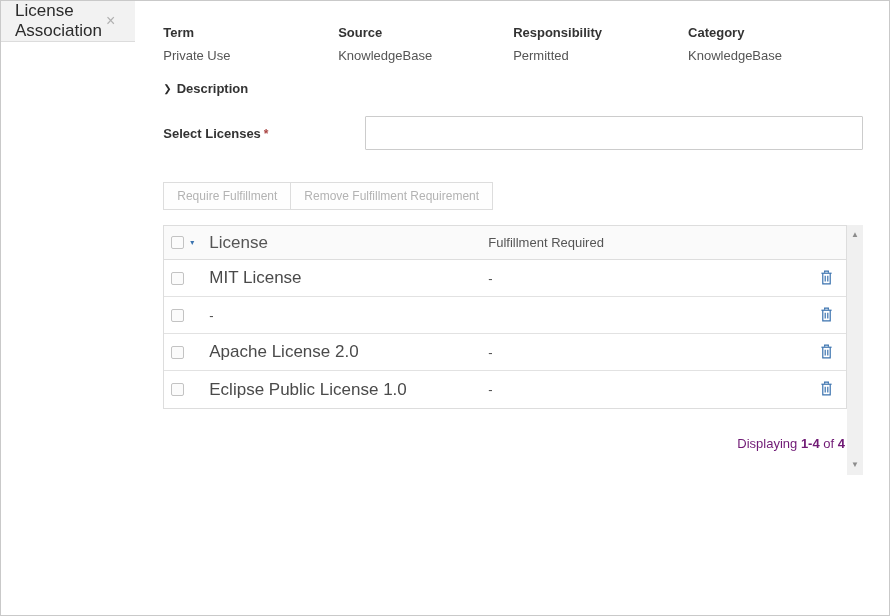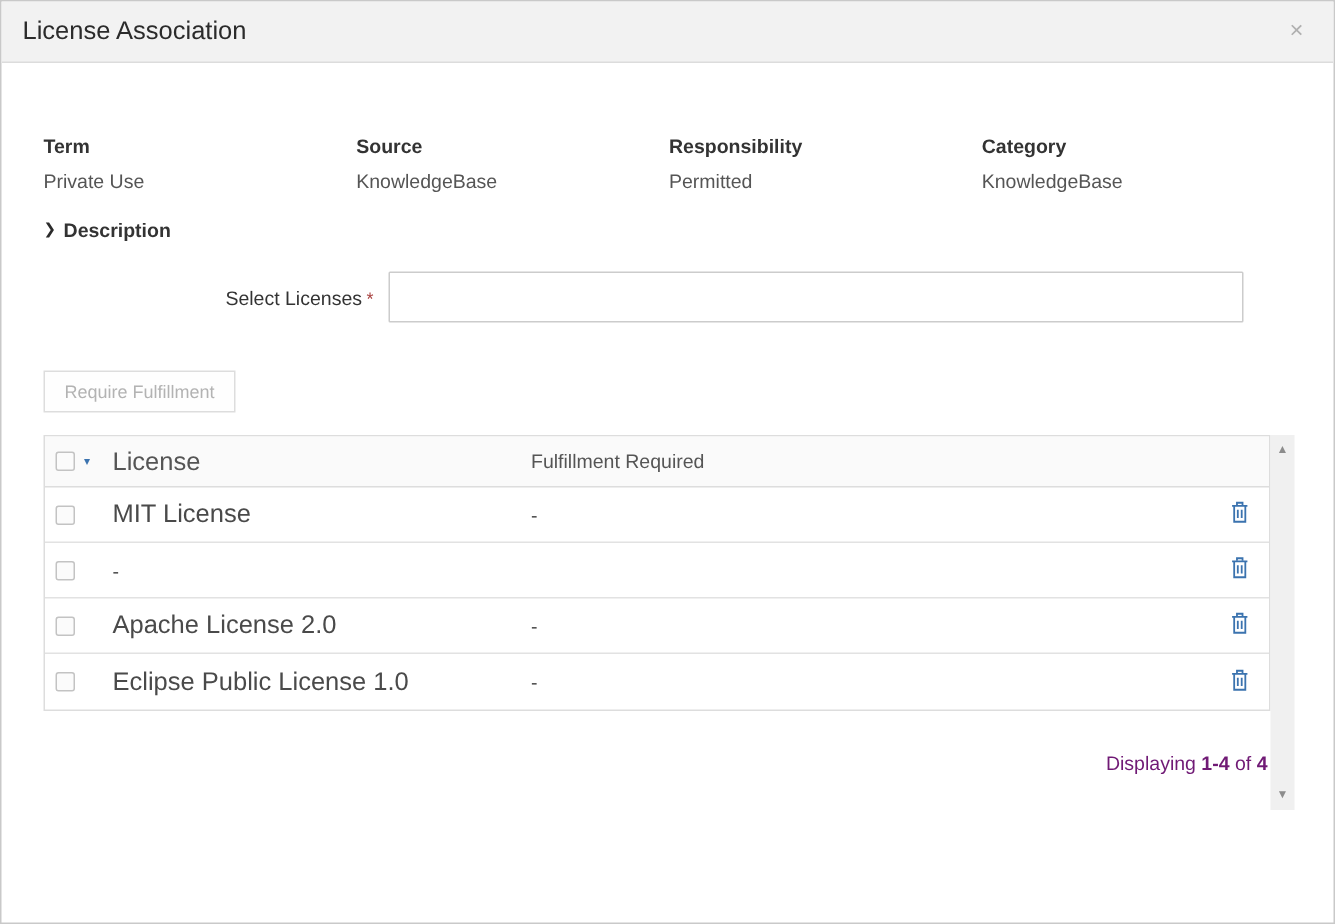--- a/index.html
+++ b/index.html
@@ -5,24 +5,23 @@
   * { margin: 0; padding: 0; box-sizing: border-box; }
   html, body { background: #e9e9e9; }
   body {
     font-family: "Liberation Sans", "DejaVu Sans", sans-serif;
     -webkit-font-smoothing: antialiased;
   }
   .modal {
     width: 890px; height: 616px;
     background: #fff;
     border: 1px solid #c9c9c9;
-    display: flex; flex-direction: column;
+    display: flex; 
     position: relative;
     overflow: hidden;
-    gap: 24px;
   }
   
   .modal-header {
     height: 41px; flex: 0 0 41px;
     background: #f2f2f2;
     border-bottom: 1px solid #dcdcdc;
     display: flex; align-items: center;
     padding: 0 16px 0 14px;
   }
   .modal-title { font-size: 17px; color: #2b2b2b; }
@@ -37,22 +36,22 @@
   .info-label { font-size: 13px; font-weight: bold; color: #333; }
   .info-value { font-size: 13px; color: #555; margin-top: 8px; }
   .desc-toggle {
     margin-top: 18px; display: inline-flex; align-items: center;
     cursor: pointer;
   }
   .desc-chevron { font-size: 10px; color: #2b2b2b; font-weight: bold; margin-right: 5px; }
   .desc-label { font-size: 13px; font-weight: bold; color: #333; }
   .form-row { margin-top: 20px; display: flex; align-items: center; }
   .form-label-wrap {
-    width: 230px; text-align: right; padding-right: 10px;
-    font-size: 13px; font-weight: normal; color: #333; white-space: nowrap;
+    width: 230px; padding-right: 10px;
+    font-size: 13px; font-weight: bold; color: #333; white-space: nowrap;
   }
   .required-mark { color: #a94442; font-size: 12px; margin-left: 3px; }
   .license-input {
     width: 570px; height: 34px;
     border: 1px solid #ccc; border-radius: 1px;
     font-size: 13px; color: #444; padding: 0 8px;
     outline: none; background: #fff;
     font-family: "Liberation Sans", sans-serif;
   }
   .add-row { margin-top: 20px; text-align: right; padding-right: 9px; }
@@ -159,20 +158,21 @@
         <span>Select Licenses</span><span class="required-mark">*</span>
       </div>
       <input class="license-input" type="text" value="" style="">
     </div>
 
     
 
     
     <div class="toolbar">
       <button class="toolbar-btn">Require Fulfillment</button>
+      <button class="toolbar-btn">Remove Fulfillment Requirement</button>
     </div>
 
     
     <div class="grid-wrap">
       <div class="grid-left">
 
         <div class="lic-table">
           <div class="t-row t-head">
             <div class="cell-check">
               <div class="checkbox"></div>

